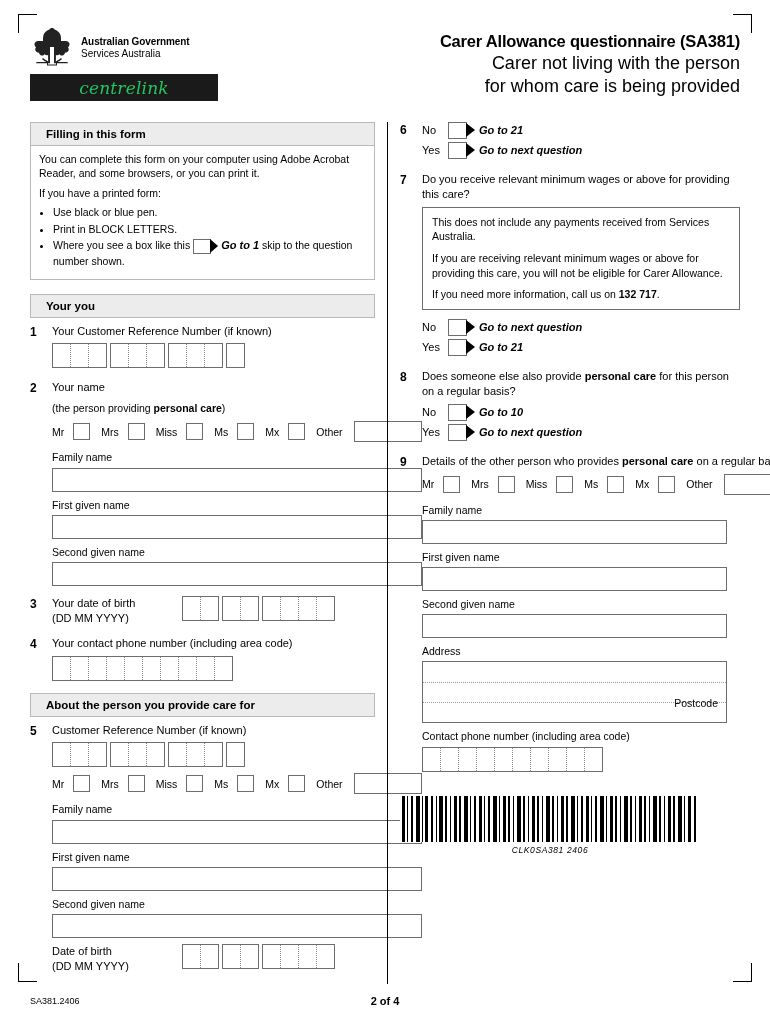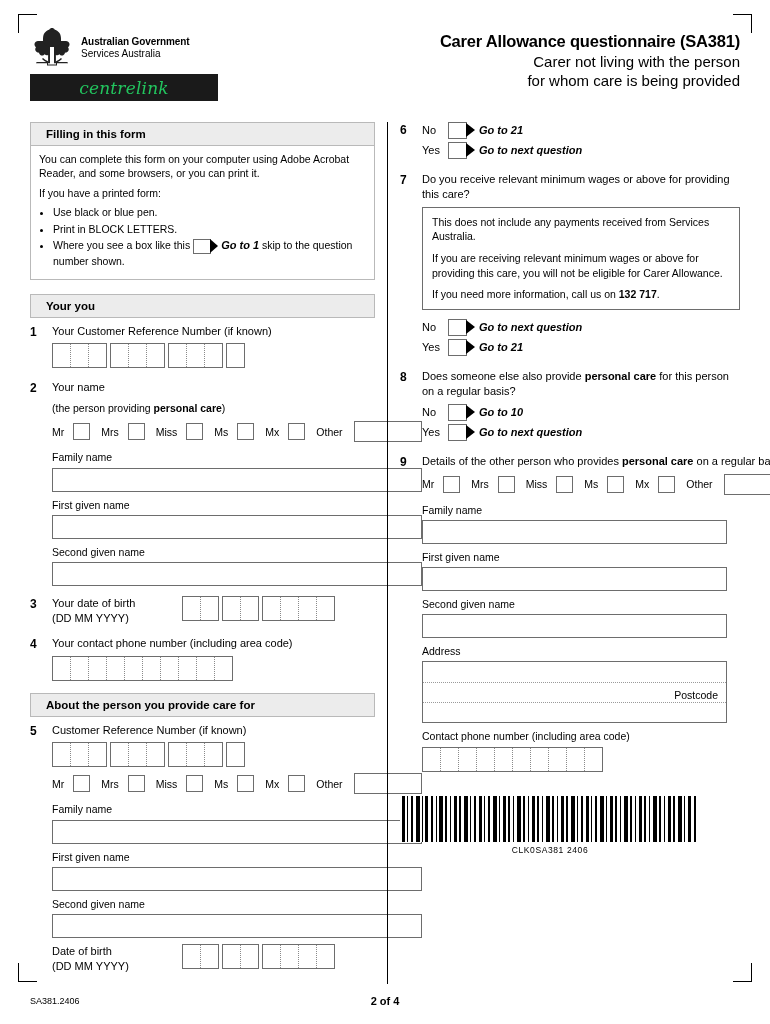--- a/index.html
+++ b/index.html
@@ -62,21 +62,21 @@
     font-family: "DejaVu Serif", serif;
     font-style: italic;
     font-size: 17px;
     letter-spacing: 0.2px;
   }
   .title-block { text-align: right; padding-top: 4px; }
   .title-block .t1 {
     font-size: 16.5px; font-weight: bold; letter-spacing: -0.2px;
   }
   .title-block .t2, .title-block .t3 {
-    font-size: 15px; margin-top: 2px;
+    font-size: 18px; margin-top: 2px;
   }
 
   
   .cols {
     display: flex;
     margin-top: 16px;
     position: relative;
   }
   .col-left { width: 345px; }
   .col-divider {
@@ -217,21 +217,21 @@
     box-sizing: border-box;
     position: relative;
   }
   .addrbox .divline {
     position: absolute;
     left: 0; right: 0;
     border-top: 1px dotted #9a9a9a;
   }
   .postcode {
     position: absolute;
-    right: 8px; bottom: 20px;
+    right: 8px; bottom: 12px;
     font-size: 10.5px;
   }
 
   
   .inlinebox {
     display: inline-block;
     width: 16px; height: 13px;
     border: 1px solid #6d6d6d;
     vertical-align: middle;
     position: relative;
@@ -246,20 +246,21 @@
     border-bottom: 7px solid transparent;
   }
 
   .dob-row { display: flex; align-items: flex-start; gap: 10px; }
   .dob-label { font-size: 11px; line-height: 1.35; width: 120px; }
 
   
   .barcode-wrap {
     margin-top: 22px;
     width: 300px;
+    font-style: italic;
   }
   .barcode {
     height: 46px;
     width: 300px;
     background-repeat: repeat-x;
   }
   .barcode-label {
     text-align: center;
     font-size: 8.5px;
     margin-top: 3px;

